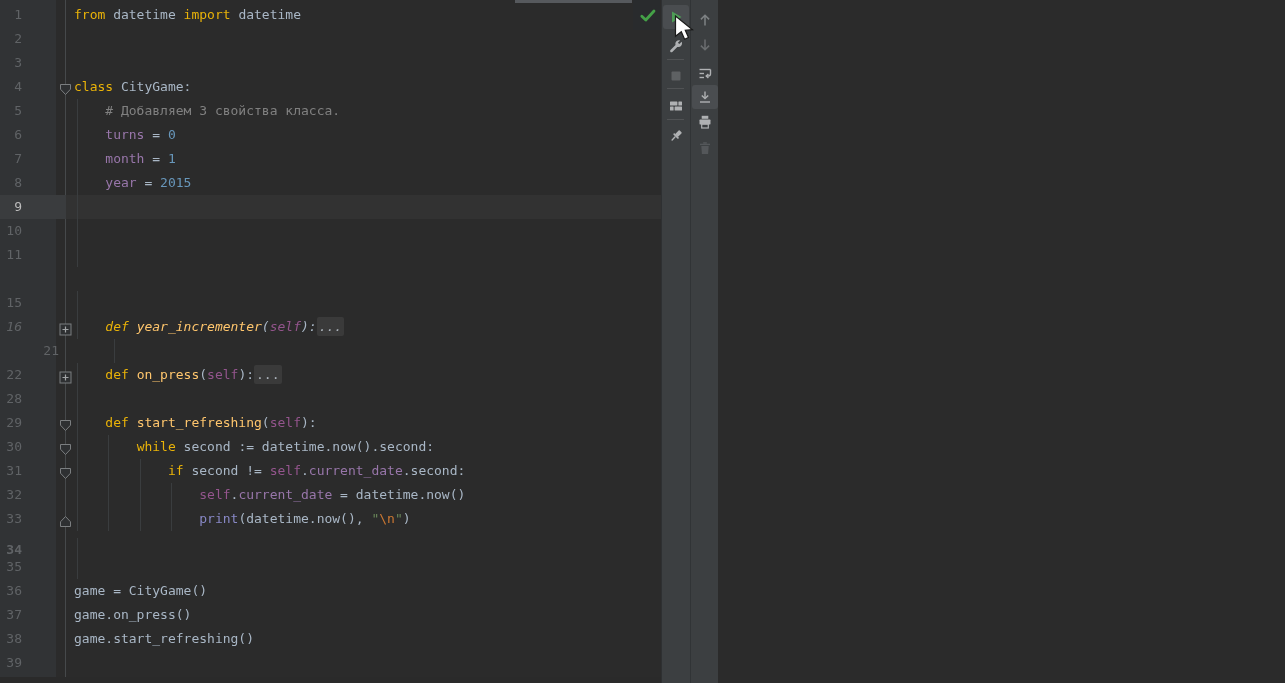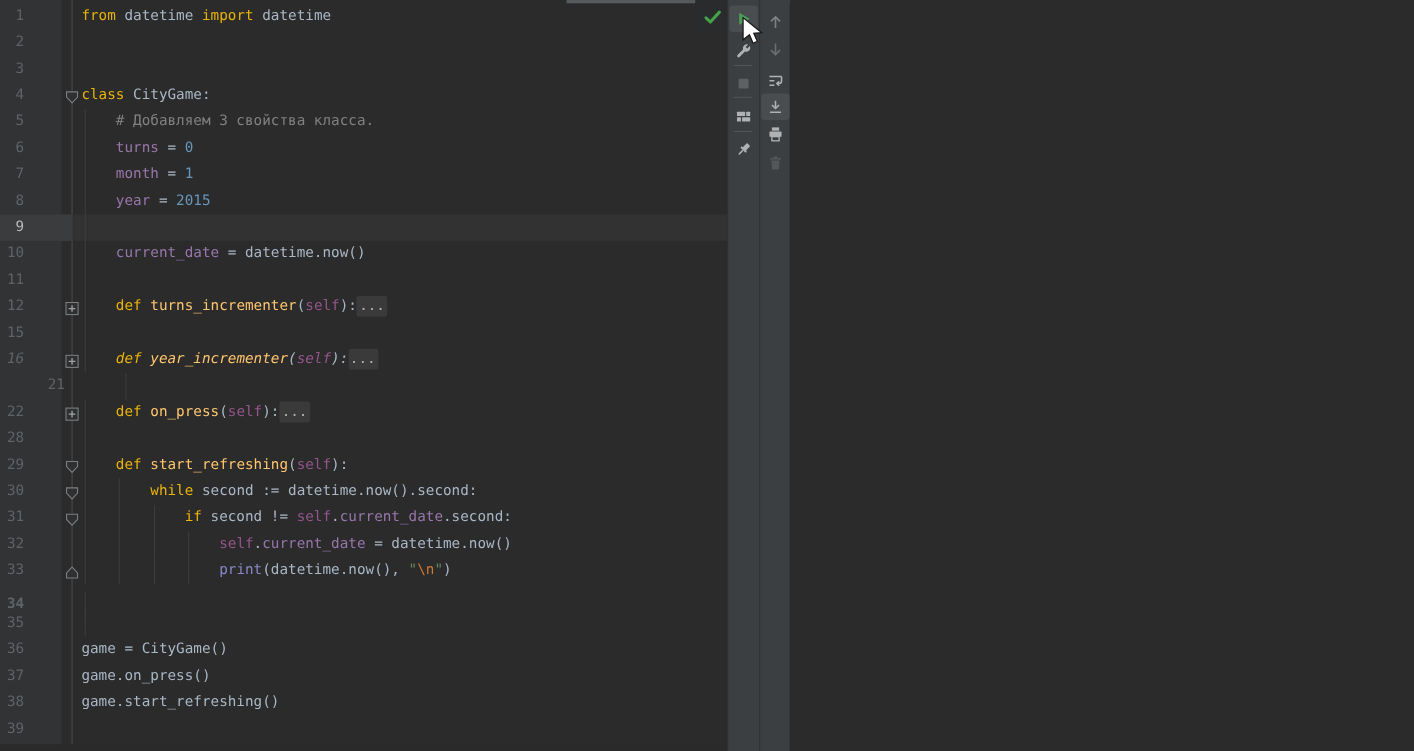--- a/index.html
+++ b/index.html
@@ -46,26 +46,22 @@
       <div class="row" style="top: 27px;"><span class="num">2</span><span class="code"></span></div>
       <div class="row" style="top: 51px;"><span class="num">3</span><span class="code"></span></div>
       <div class="row" style="top: 75px;"><span class="num">4</span><span class="foldicon"><svg width="13" height="13" viewBox="0 0 13 13">
             <polygon points="1.5,1.5 11.5,1.5 11.5,6.2 6.5,11.5 1.5,6.2" fill="#2e3032" stroke="#7b7e80"></polygon>
           </svg></span><span class="code"><span class="k">class</span><span class="p"> CityGame:</span></span></div>
       <div class="row" style="top: 99px;"><div class="guide" style="left: 77px;"></div><span class="num">5</span><span class="code"><span class="c">    # Добавляем 3 свойства класса.</span></span></div>
       <div class="row" style="top: 123px;"><div class="guide" style="left: 77px;"></div><span class="num">6</span><span class="code"><span class="p">    </span><span class="a">turns</span><span class="p"> = </span><span class="n">0</span></span></div>
       <div class="row" style="top: 147px;"><div class="guide" style="left: 77px;"></div><span class="num">7</span><span class="code"><span class="p">    </span><span class="a">month</span><span class="p"> = </span><span class="n">1</span></span></div>
       <div class="row" style="top: 171px;"><div class="guide" style="left: 77px;"></div><span class="num">8</span><span class="code"><span class="p">    </span><span class="a">year</span><span class="p"> = </span><span class="n">2015</span></span></div>
       <div class="row current" style="top: 195px;"><div class="guide" style="left: 77px;"></div><span class="num">9</span><span class="code"></span></div>
-      <div class="row" style="top: 219px;"><div class="guide" style="left: 77px;"></div><span class="num">10</span><span class="code"><span class="p">    </span><span class="a">current_date</span><span class="p"> = datetime.now()</span></span></div>
+      <div class="row" style="top: 219px;"><div class="guide" style="left: 77px;"></div><span class="num">10</span></div>
       <div class="row" style="top: 243px; padding-left: 24px;"><div class="guide" style="left: 77px;"></div><span class="num">11</span><span class="code"></span></div>
-      <div class="row" style="top: 267px;"><div class="guide" style="left: 77px;"></div><span class="num">12</span><span class="foldicon"><svg width="13" height="13" viewBox="0 0 13 13">
-            <rect x="1" y="1" width="11" height="11" fill="#2e3032" stroke="#7b7e80"></rect>
-            <path d="M3.5 6.5h6M6.5 3.5v6" stroke="#a2a5a7" stroke-width="1.2"></path>
-          </svg></span><span class="code"><span class="p">    </span><span class="k">def</span><span class="p"> </span><span class="f">turns_incrementer</span><span class="p">(</span><span class="s">self</span><span class="p">):</span><span class="F">...</span></span></div>
       <div class="row" style="top: 291px;"><div class="guide" style="left: 77px;"></div><span class="num">15</span><span class="code"></span></div>
       <div class="row" style="top: 315px; font-style: italic;"><div class="guide" style="left: 77px;"></div><span class="num">16</span><span class="foldicon"><svg width="13" height="13" viewBox="0 0 13 13">
             <rect x="1" y="1" width="11" height="11" fill="#2e3032" stroke="#7b7e80"></rect>
             <path d="M3.5 6.5h6M6.5 3.5v6" stroke="#a2a5a7" stroke-width="1.2"></path>
           </svg></span><span class="code"><span class="p">    </span><span class="k">def</span><span class="p"> </span><span class="f">year_incrementer</span><span class="p">(</span><span class="s">self</span><span class="p">):</span><span class="F">...</span></span></div>
       <div class="row" style="top: 339px; margin-left: 37px;"><div class="guide" style="left: 77px;"></div><span class="num">21</span><span class="code"></span></div>
       <div class="row" style="top: 363px;"><div class="guide" style="left: 77px;"></div><span class="num">22</span><span class="foldicon"><svg width="13" height="13" viewBox="0 0 13 13">
             <rect x="1" y="1" width="11" height="11" fill="#2e3032" stroke="#7b7e80"></rect>
             <path d="M3.5 6.5h6M6.5 3.5v6" stroke="#a2a5a7" stroke-width="1.2"></path>
           </svg></span><span class="code"><span class="p">    </span><span class="k">def</span><span class="p"> </span><span class="f">on_press</span><span class="p">(</span><span class="s">self</span><span class="p">):</span><span class="F">...</span></span></div>

